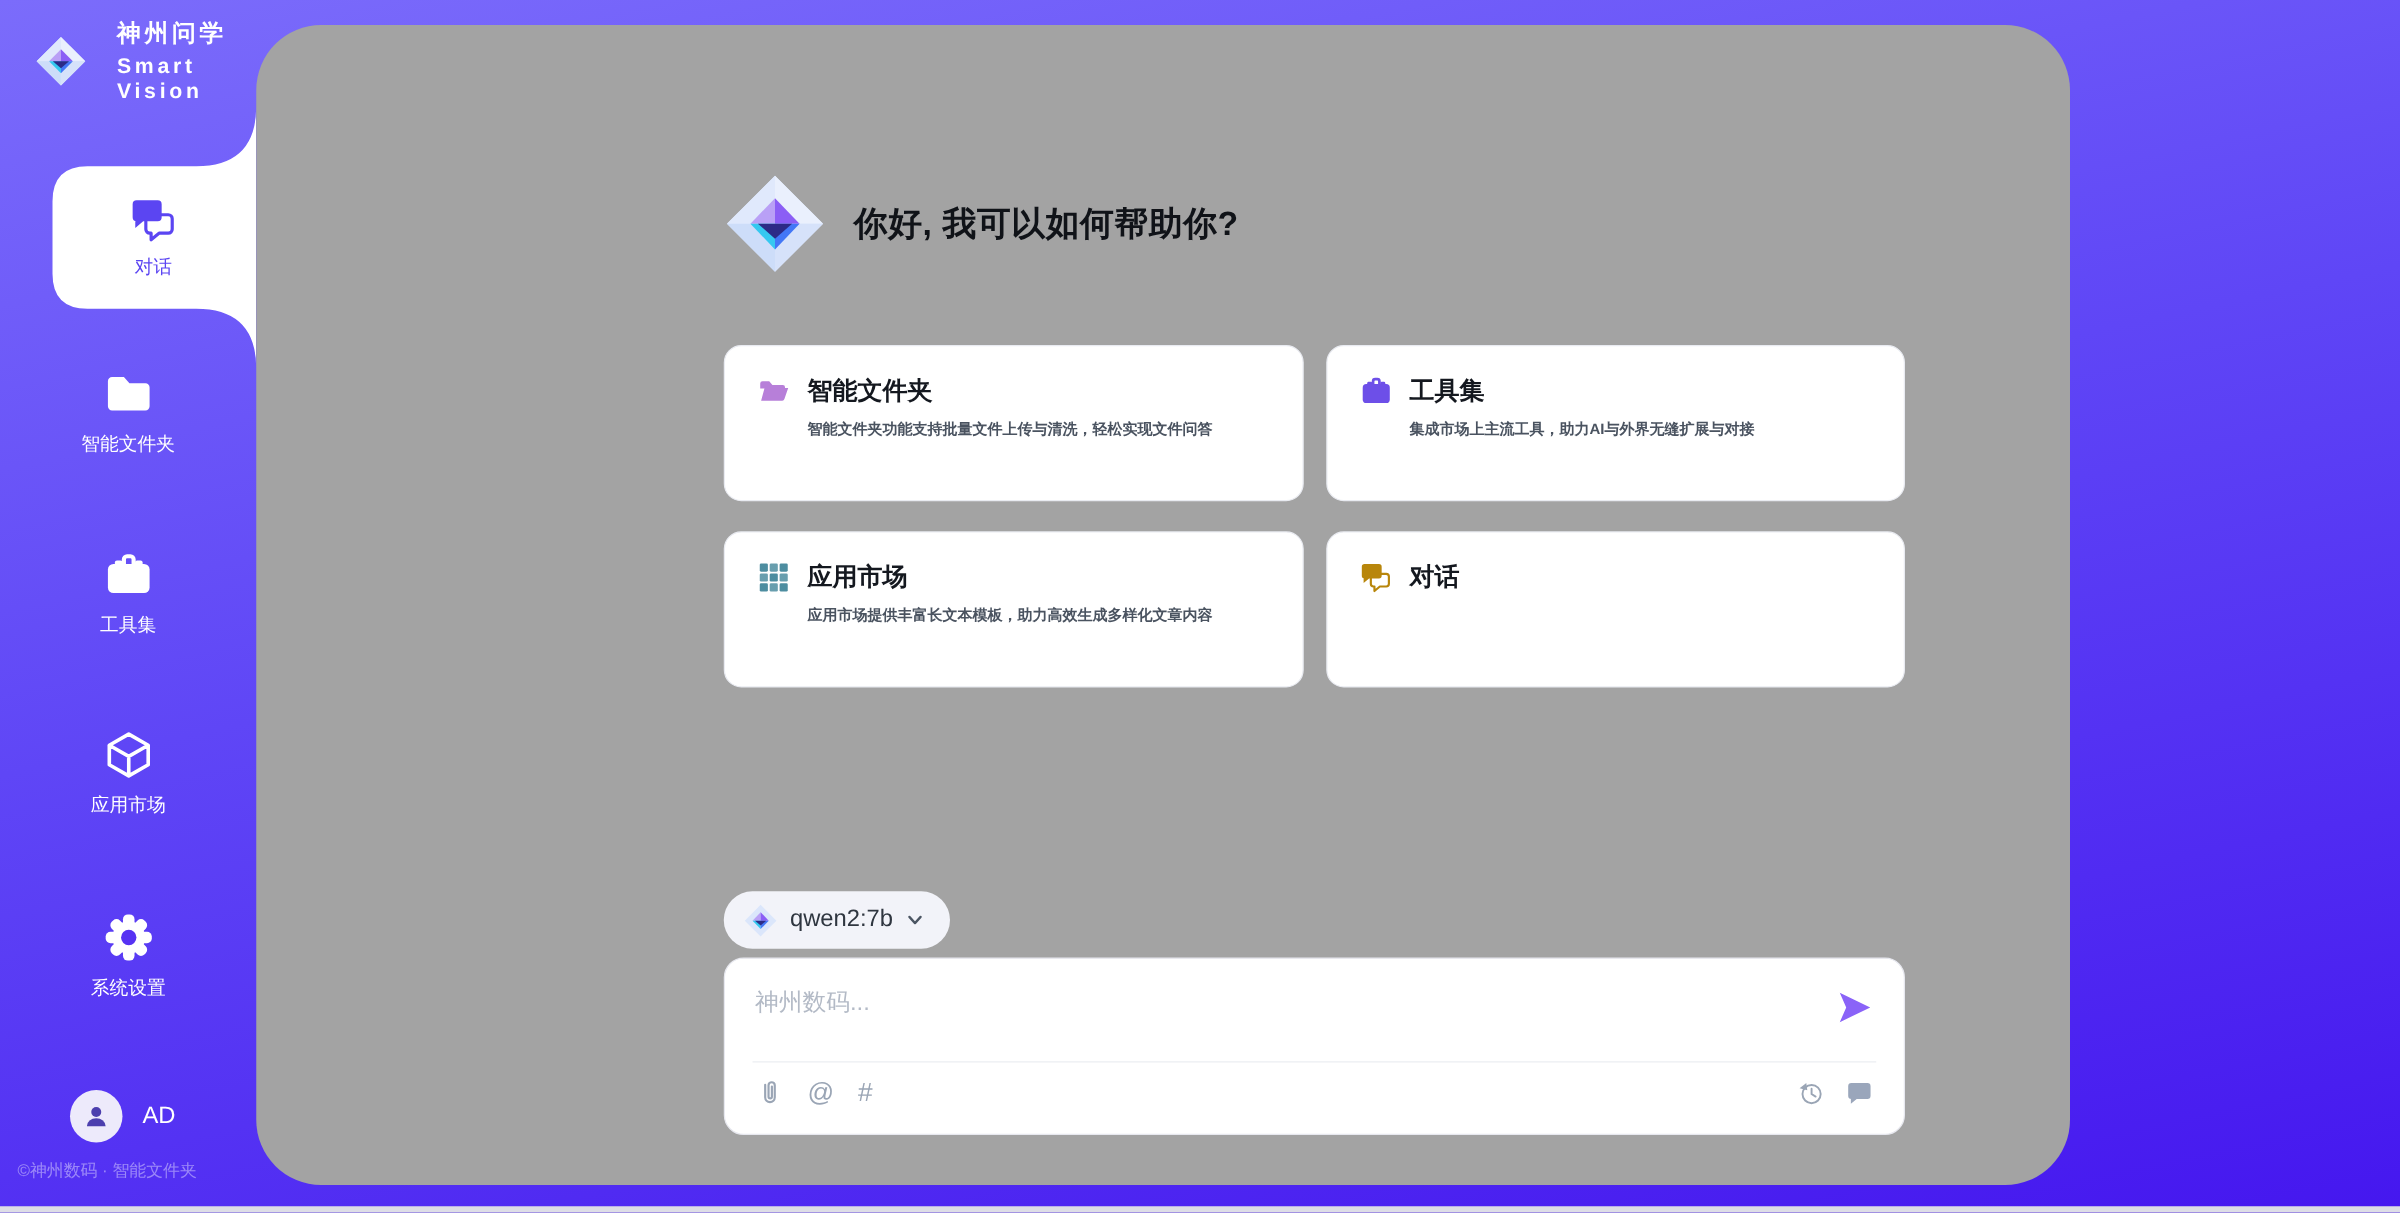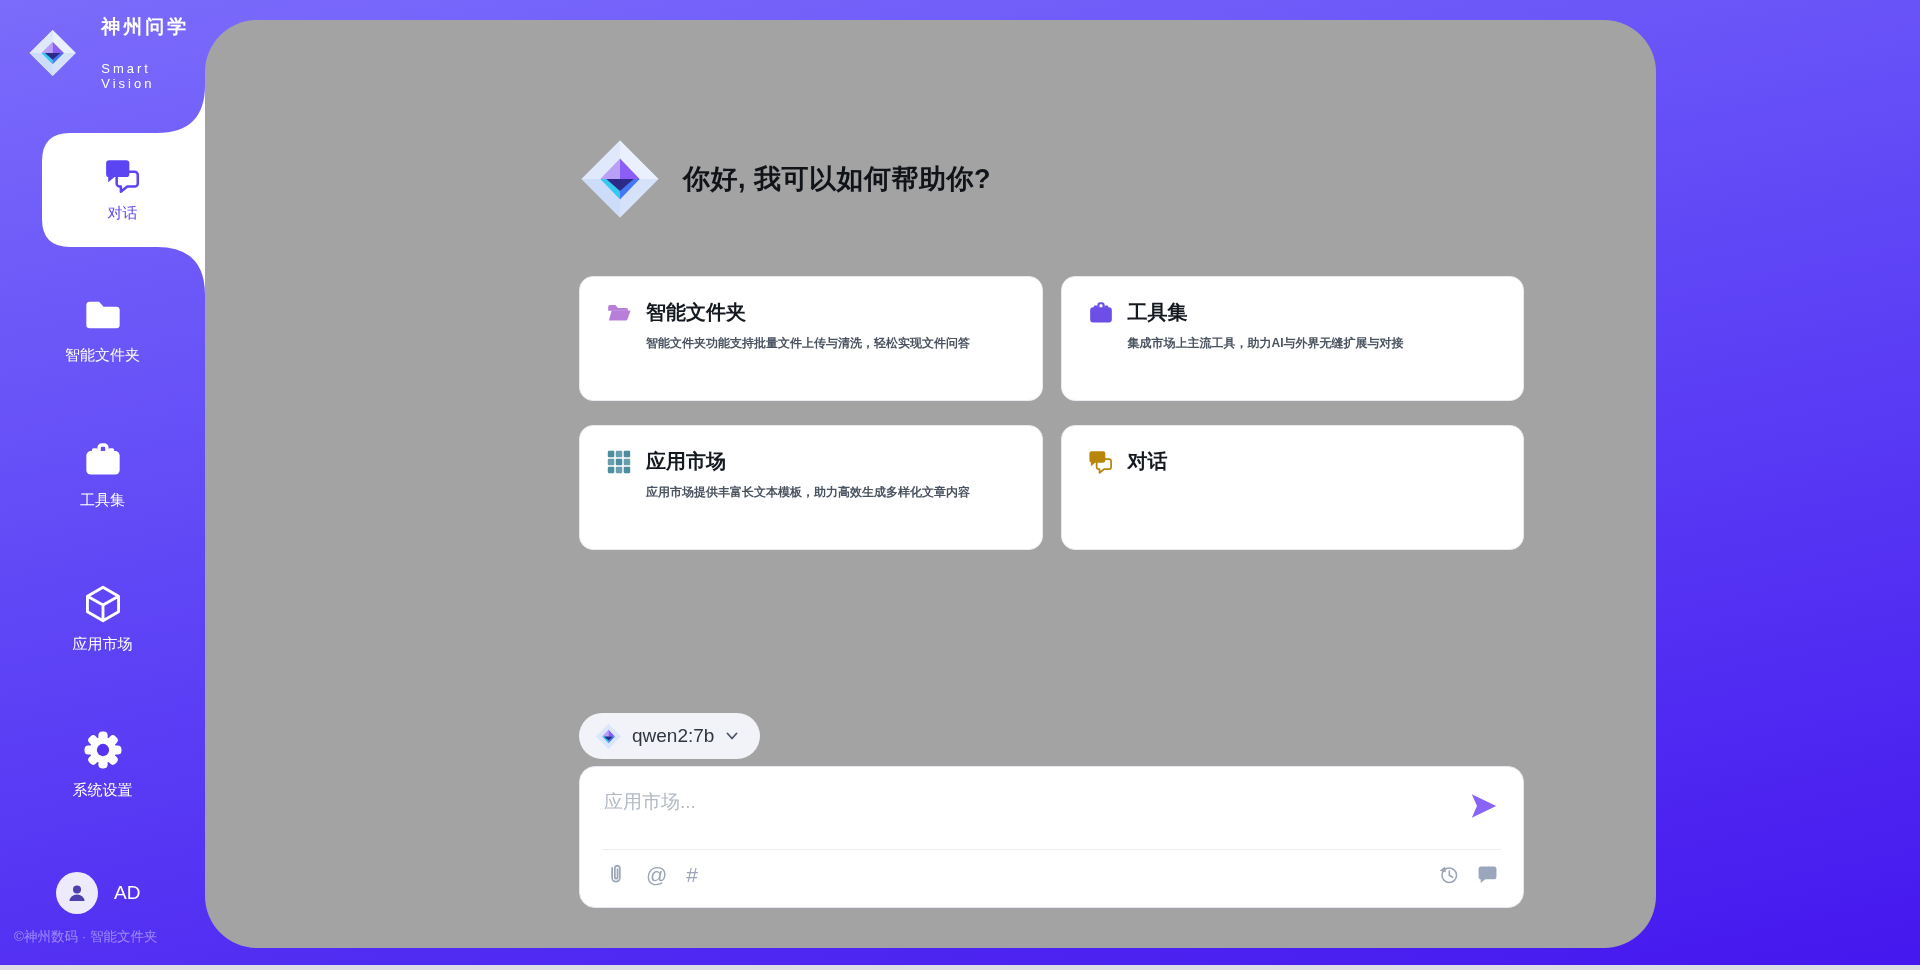--- a/index.html
+++ b/index.html
@@ -5,21 +5,21 @@
   * { margin:0; padding:0; box-sizing:border-box; }
   html,body { width:1920px; height:970px; overflow:hidden;
     font-family:"Liberation Sans","DejaVu Sans",sans-serif; }
   body { background:linear-gradient(168deg,#7b6cfb 0%,#5f46f6 45%,#4517ef 100%); position:relative; }
 
   
   .sidebar { position:absolute; left:0; top:0; width:205px; height:970px; }
   .brand { position:absolute; left:28px; top:14px; display:flex; align-items:center; gap:24px; }
   .brand svg { width:52px; height:52px; }
   .brand-name { color:#fff; font-size:19px; font-weight:600; letter-spacing:3px; }
-  .brand-sub { color:#fff; font-size:13px; letter-spacing:3px; margin-top:21px; }
+  .brand-sub { color:#fff; font-size:17px; letter-spacing:3px; margin-top:3px;font-weight:bold; }
 
   .tab-shape { position:absolute; left:40px; top:85px; width:165px; height:210px; }
   .tab-content { position:absolute; left:40px; top:133px; width:165px; height:114px;
     display:flex; flex-direction:column; align-items:center; justify-content:center; gap:9px; cursor:pointer; }
   .tab-content svg { width:38px; height:38px; }
   .tab-label { color:#5b45f2; font-size:15px; }
 
   .nav-item { position:absolute; left:0; width:205px; display:flex; flex-direction:column;
     align-items:center; gap:11px; cursor:pointer; }
   .nav-item svg { width:40px; height:40px; }
@@ -238,21 +238,21 @@
       <polygon points="35.5,24 24,36 24,24" fill="#4377f6"></polygon>
       <polygon points="16,24 32,24 24,31" fill="#2c2a86"></polygon>
     </svg>
     <span class="model-name">qwen2:7b</span>
     <svg class="chev" viewBox="0 0 16 16">
       <polyline points="3.5,5.5 8,10.5 12.5,5.5" fill="none" stroke="#4b5563" stroke-width="1.8" stroke-linecap="round" stroke-linejoin="round"></polyline>
     </svg>
   </div>
 
   <div class="col composer">
-    <div class="composer-input">应用市场...</div>
+    <div class="composer-input">神州数码...</div>
 
     <svg class="send-btn" viewBox="0 0 32 32">
       <path d="M3 3.5 L29 16 L3 28.5 L8.5 16 Z" fill="#8a63f8"></path>
     </svg>
 
     <div class="composer-divider"></div>
 
     <div class="composer-tools">
       <svg viewBox="0 0 24 24">
         <path d="M8.5 5 v10.5 a4 4 0 0 0 8 0 V5.5 a2.6 2.6 0 0 0 -5.2 0 V15 a1.4 1.4 0 0 0 2.8 0 V6.5" fill="none" stroke="#9aa5b5" stroke-width="1.8" stroke-linecap="round"></path>

